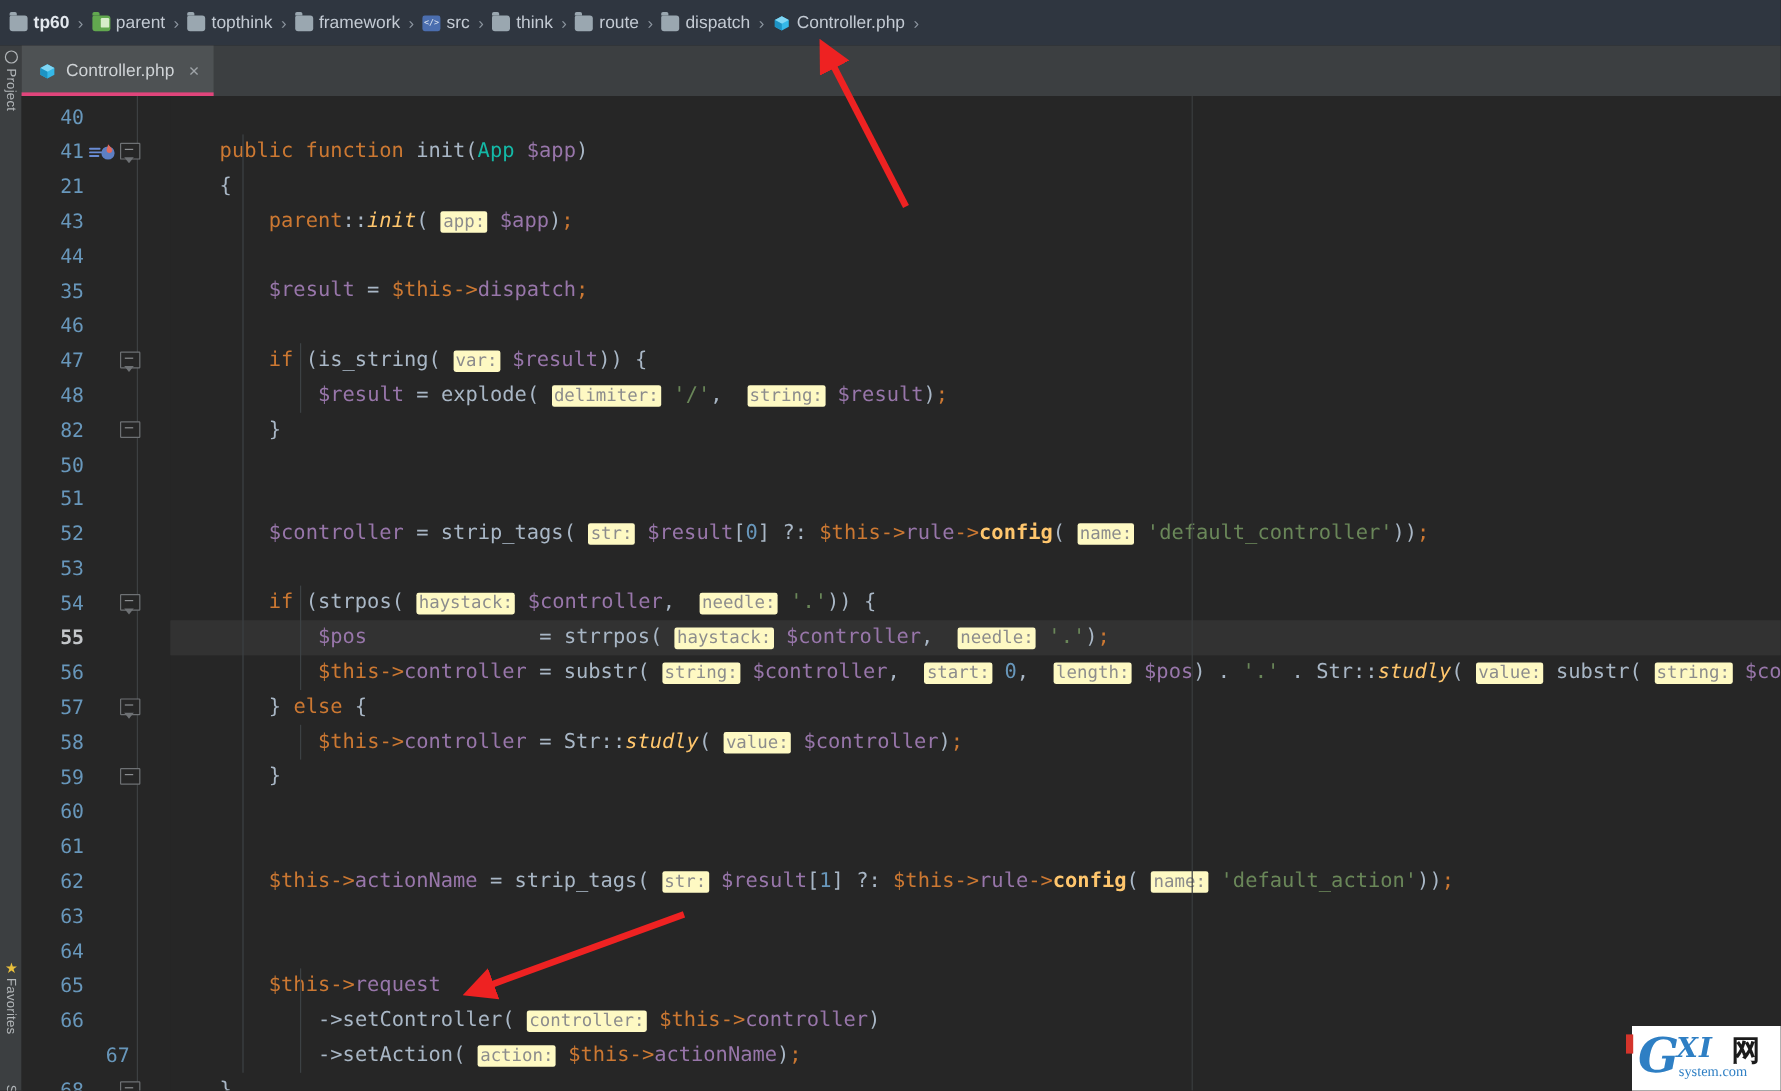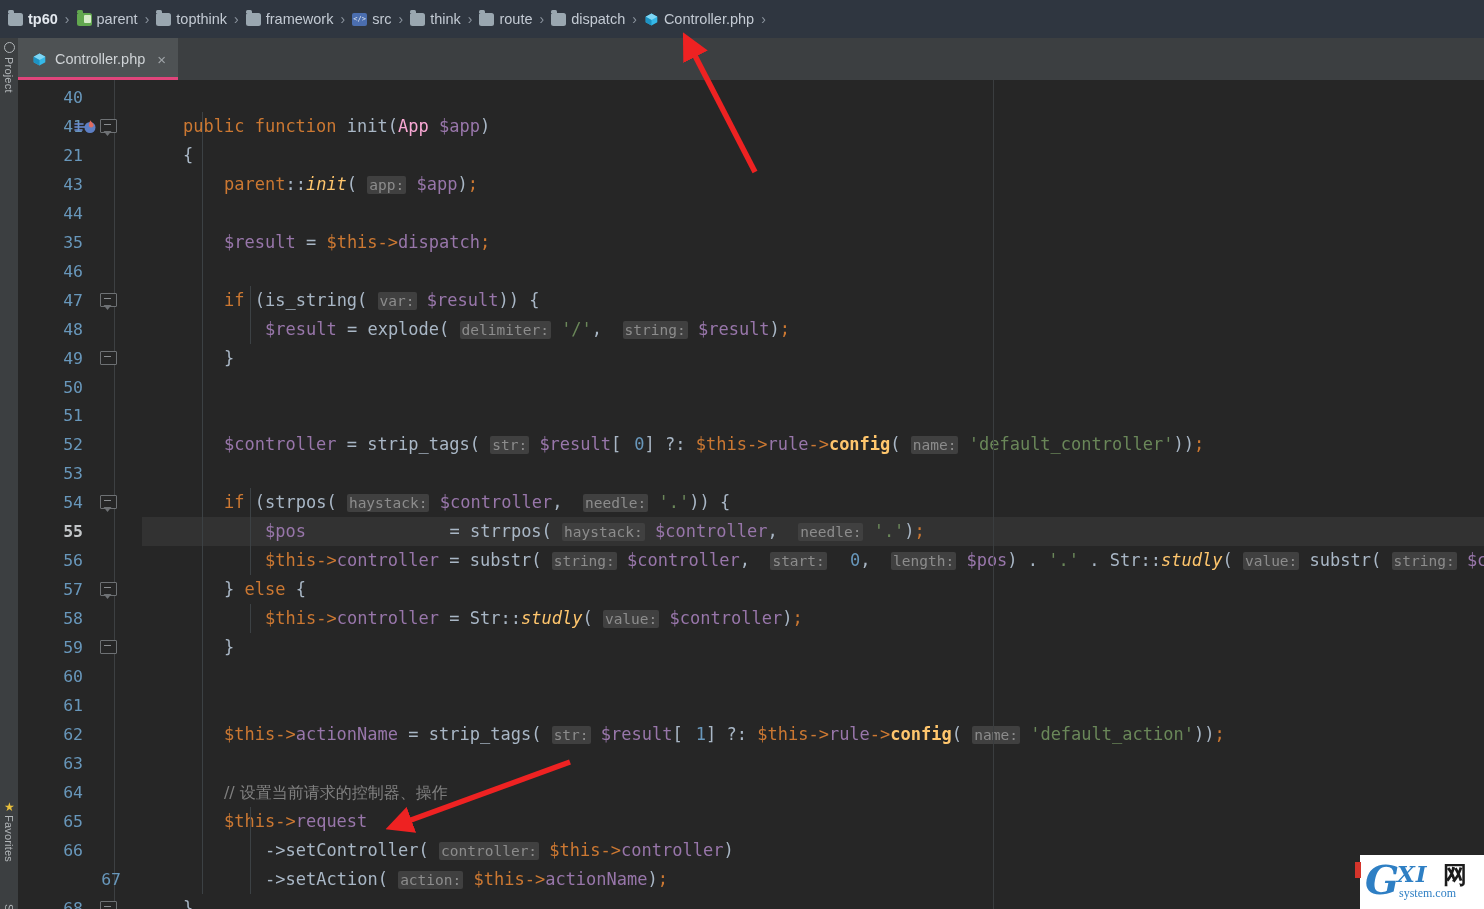--- a/index.html
+++ b/index.html
@@ -136,31 +136,31 @@
     position:absolute;left:0;width:1466px;height:29px;background:#323232;
   }
 
   .guide{position:absolute;width:1px;background:#3a3d3f;}
 
   .indentguide{position:absolute;width:1px;background:#3c4144;}
 
   
   .k{color:#cc7832;}
   .fni{color:#ffc66d;font-style:italic;}
-  .cls{color:#f9a8d4;margin-top:40px;}
+  .cls{color:#14b8a6;margin-top:40px;}
   .var{color:#9876aa;}
   .fld{color:#9876aa;}
   .str{color:#6a8759;}
-  .num{color:#6897bb;padding-left:13px;}
+  .num{color:#6897bb;}
   .cmt{color:#808080;}
   .def{color:#a9b7c6;}
   .brc{color:#a9b7c6;}
   .mcall{color:#ffc66d;font-weight:bold;}
   .hint{
-    color:#8c8c8c;background:#404040;border-radius:2px;
+    color:#8c8c8c;background:#fef9c3;border-radius:2px;
     padding:1px 2px;font-size:14.5px;
   }
   .cmt-cn{color:#808080;font-family:"DejaVu Sans","Liberation Sans",sans-serif;font-size:16px;}
 
   
   .arrow{position:absolute;pointer-events:none;}
 
   
   .watermark{
     position:absolute;right:0;bottom:0;width:124px;height:54px;
@@ -314,21 +314,21 @@
         <div class="gutter-line" style="top: 205.65px;">
           <span class="num">47</span>
           <span class="fold start" style="position: absolute; left: 82px; top: 6px;">
             <span class="box"></span>
           </span>
         </div>
         <div class="gutter-line" style="top: 234.6px;">
           <span class="num">48</span>
         </div>
         <div class="gutter-line" style="top: 263.55px;">
-          <span class="num">49</span>
+          <span class="num">82</span>
           <span class="fold end" style="position: absolute; left: 82px; top: 6px;">
             <span class="box"></span>
           </span>
         </div>
         <div class="gutter-line" style="top: 292.5px;">
           <span class="num">50</span>
         </div>
         <div class="gutter-line" style="top: 321.45px;">
           <span class="num">51</span>
         </div>
@@ -412,21 +412,20 @@
         <div class="cline" style="top: 379.35px;"></div>
         <div class="cline" style="top: 408.3px;"><span class="def"> </span><span class="def"> </span><span class="def"> </span><span class="def"> </span><span class="def"> </span><span class="def"> </span><span class="def"> </span><span class="def"> </span><span class="k">if</span><span class="def"> </span><span class="brc">(</span><span class="def">strpos</span><span class="brc">(</span><span class="def"> </span><span class="hint">haystack:</span><span class="def"> </span><span class="var">$controller</span><span class="def">,</span><span class="def"> </span><span class="def"> </span><span class="hint">needle:</span><span class="def"> </span><span class="str">'.'</span><span class="brc">)</span><span class="brc">)</span><span class="def"> </span><span class="brc">{</span></div>
         <div class="cline cur" style="top: 437.25px;"><span class="def"> </span><span class="def"> </span><span class="def"> </span><span class="def"> </span><span class="def"> </span><span class="def"> </span><span class="def"> </span><span class="def"> </span><span class="def"> </span><span class="def"> </span><span class="def"> </span><span class="def"> </span><span class="var">$pos</span><span class="def"> </span><span class="def"> </span><span class="def"> </span><span class="def"> </span><span class="def"> </span><span class="def"> </span><span class="def"> </span><span class="def"> </span><span class="def"> </span><span class="def"> </span><span class="def"> </span><span class="def"> </span><span class="def"> </span><span class="def"> </span><span class="def">=</span><span class="def"> </span><span class="def">strrpos</span><span class="brc">(</span><span class="def"> </span><span class="hint">haystack:</span><span class="def"> </span><span class="var">$controller</span><span class="def">,</span><span class="def"> </span><span class="def"> </span><span class="hint">needle:</span><span class="def"> </span><span class="str">'.'</span><span class="brc">)</span><span class="k">;</span></div>
         <div class="cline" style="top: 466.2px;"><span class="def"> </span><span class="def"> </span><span class="def"> </span><span class="def"> </span><span class="def"> </span><span class="def"> </span><span class="def"> </span><span class="def"> </span><span class="def"> </span><span class="def"> </span><span class="def"> </span><span class="def"> </span><span class="k">$this</span><span class="k">-&gt;</span><span class="fld">controller</span><span class="def"> </span><span class="def">=</span><span class="def"> </span><span class="def">substr</span><span class="brc">(</span><span class="def"> </span><span class="hint">string:</span><span class="def"> </span><span class="var">$controller</span><span class="def">,</span><span class="def"> </span><span class="def"> </span><span class="hint">start:</span><span class="def"> </span><span class="num">0</span><span class="def">,</span><span class="def"> </span><span class="def"> </span><span class="hint">length:</span><span class="def"> </span><span class="var">$pos</span><span class="brc">)</span><span class="def"> </span><span class="def">.</span><span class="def"> </span><span class="str">'.'</span><span class="def"> </span><span class="def">.</span><span class="def"> </span><span class="def">Str</span><span class="def">::</span><span class="fni">studly</span><span class="brc">(</span><span class="def"> </span><span class="hint">value:</span><span class="def"> </span><span class="def">substr</span><span class="brc">(</span><span class="def"> </span><span class="hint">string:</span><span class="def"> </span><span class="var">$contro</span></div>
         <div class="cline" style="top: 495.15px;"><span class="def"> </span><span class="def"> </span><span class="def"> </span><span class="def"> </span><span class="def"> </span><span class="def"> </span><span class="def"> </span><span class="def"> </span><span class="brc">}</span><span class="def"> </span><span class="k">else</span><span class="def"> </span><span class="brc">{</span></div>
         <div class="cline" style="top: 524.1px;"><span class="def"> </span><span class="def"> </span><span class="def"> </span><span class="def"> </span><span class="def"> </span><span class="def"> </span><span class="def"> </span><span class="def"> </span><span class="def"> </span><span class="def"> </span><span class="def"> </span><span class="def"> </span><span class="k">$this</span><span class="k">-&gt;</span><span class="fld">controller</span><span class="def"> </span><span class="def">=</span><span class="def"> </span><span class="def">Str</span><span class="def">::</span><span class="fni">studly</span><span class="brc">(</span><span class="def"> </span><span class="hint">value:</span><span class="def"> </span><span class="var">$controller</span><span class="brc">)</span><span class="k">;</span></div>
         <div class="cline" style="top: 553.05px;"><span class="def"> </span><span class="def"> </span><span class="def"> </span><span class="def"> </span><span class="def"> </span><span class="def"> </span><span class="def"> </span><span class="def"> </span><span class="brc">}</span></div>
         <div class="cline" style="top: 582px;"></div>
         <div class="cline" style="top: 639.9px;"><span class="def"> </span><span class="def"> </span><span class="def"> </span><span class="def"> </span><span class="def"> </span><span class="def"> </span><span class="def"> </span><span class="def"> </span><span class="k">$this</span><span class="k">-&gt;</span><span class="fld">actionName</span><span class="def"> </span><span class="def">=</span><span class="def"> </span><span class="def">strip_tags</span><span class="brc">(</span><span class="def"> </span><span class="hint">str:</span><span class="def"> </span><span class="var">$result</span><span class="brc">[</span><span class="num">1</span><span class="brc">]</span><span class="def"> </span><span class="def">?</span><span class="def">:</span><span class="def"> </span><span class="k">$this</span><span class="k">-&gt;</span><span class="fld">rule</span><span class="k">-&gt;</span><span class="mcall">config</span><span class="brc">(</span><span class="def"> </span><span class="hint">name:</span><span class="def"> </span><span class="str">'default_action'</span><span class="brc">)</span><span class="brc">)</span><span class="k">;</span></div>
         <div class="cline" style="top: 668.85px;"></div>
-        <div class="cline" style="top: 697.8px;"><span>        </span><span class="cmt cmt-cn">// 设置当前请求的控制器、操作</span></div>
         <div class="cline" style="top: 726.75px;"><span class="def"> </span><span class="def"> </span><span class="def"> </span><span class="def"> </span><span class="def"> </span><span class="def"> </span><span class="def"> </span><span class="def"> </span><span class="k">$this</span><span class="k">-&gt;</span><span class="fld">request</span></div>
         <div class="cline" style="top: 755.7px;"><span class="def"> </span><span class="def"> </span><span class="def"> </span><span class="def"> </span><span class="def"> </span><span class="def"> </span><span class="def"> </span><span class="def"> </span><span class="def"> </span><span class="def"> </span><span class="def"> </span><span class="def"> </span><span class="def">-</span><span class="def">&gt;</span><span class="def">setController</span><span class="brc">(</span><span class="def"> </span><span class="hint">controller:</span><span class="def"> </span><span class="k">$this</span><span class="k">-&gt;</span><span class="fld">controller</span><span class="brc">)</span></div>
         <div class="cline" style="top: 784.65px;"><span class="def"> </span><span class="def"> </span><span class="def"> </span><span class="def"> </span><span class="def"> </span><span class="def"> </span><span class="def"> </span><span class="def"> </span><span class="def"> </span><span class="def"> </span><span class="def"> </span><span class="def"> </span><span class="def">-</span><span class="def">&gt;</span><span class="def">setAction</span><span class="brc">(</span><span class="def"> </span><span class="hint">action:</span><span class="def"> </span><span class="k">$this</span><span class="k">-&gt;</span><span class="fld">actionName</span><span class="brc">)</span><span class="k">;</span></div>
         <div class="cline" style="top: 813.6px;"><span class="def"> </span><span class="def"> </span><span class="def"> </span><span class="def"> </span><span class="brc">}</span></div>
         <div class="indentguide" style="left: 60px; top: 31.95px; height: 781.65px;"></div>
         <div class="indentguide" style="left: 108px; top: 205.65px; height: 57.9px;"></div>
         <div class="indentguide" style="left: 108px; top: 408.3px; height: 86.85px;"></div>
         <div class="indentguide" style="left: 108px; top: 524.1px; height: 28.95px;"></div>
         <div class="indentguide" style="left: 108px; top: 726.75px; height: 86.85px;"></div>
       </div>

